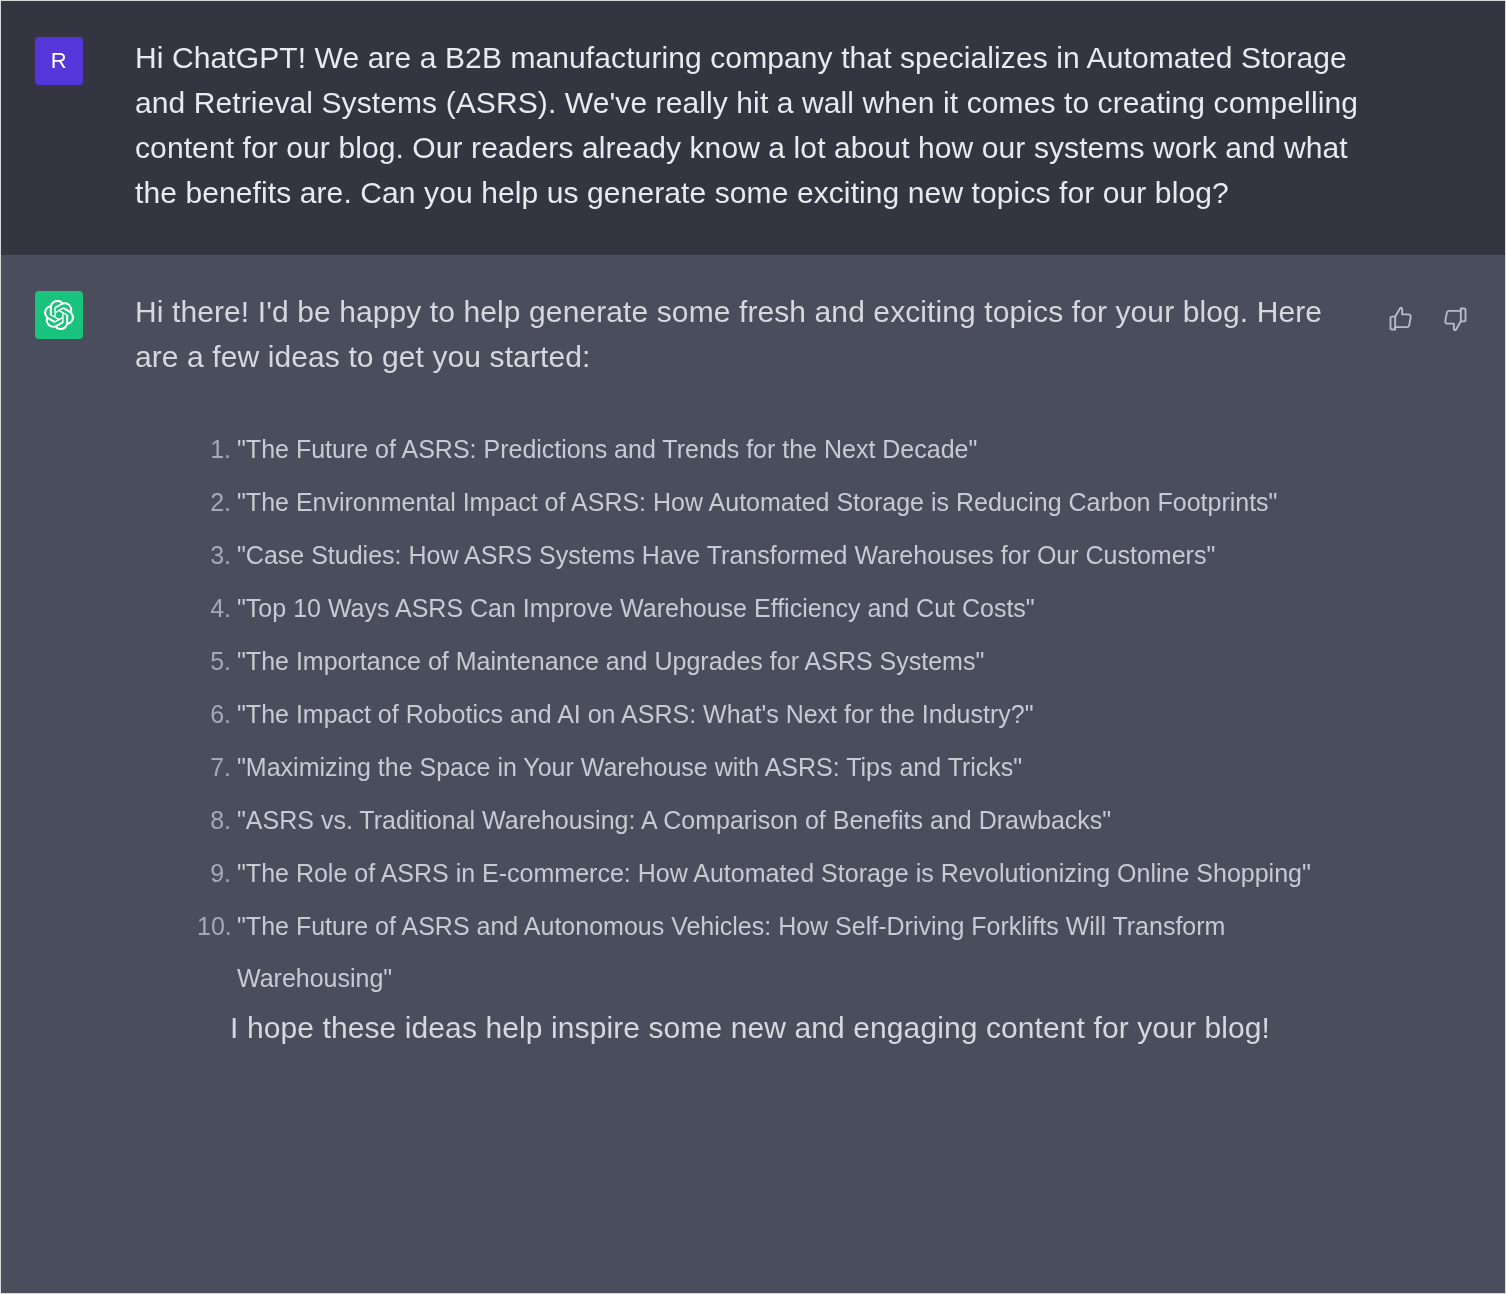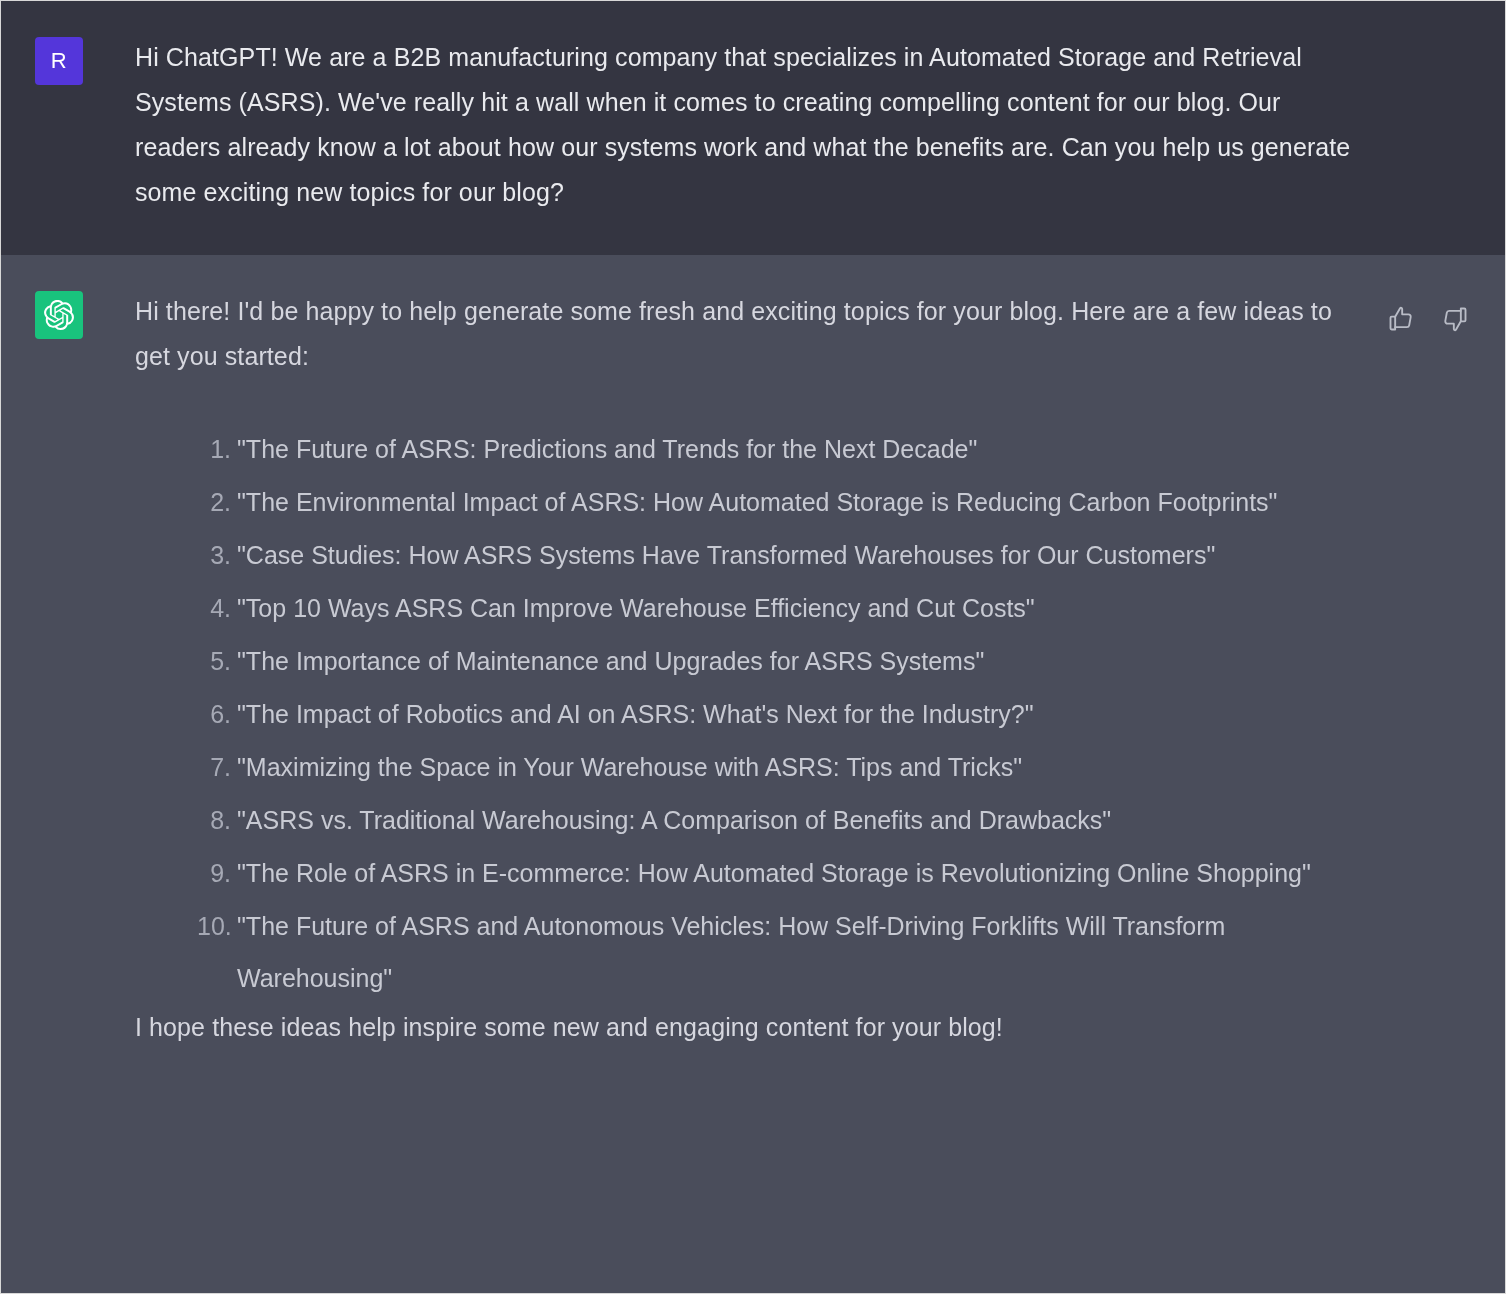--- a/index.html
+++ b/index.html
@@ -67,21 +67,21 @@
   }
 
   .msg-body {
     flex: 1 1 auto;
     min-width: 0;
     max-width: 1230px;
   }
 
   .msg-text {
     color: #d6d7df;
-    font-size: 25px;
+    font-size: 30px;
     line-height: 45px;
     font-weight: 400;
     margin: 0;
     letter-spacing: 0.1px;
   }
   .turn-user .msg-text {
     color: #e9eaee;
   }
 
   
@@ -103,20 +103,21 @@
   ol.topic-list li::before {
     content: counter(topic) ".";
     position: absolute;
     left: 0;
     width: 34px;
     text-align: right;
     color: #a6a9b5;
   }
 
   .msg-outro {
+    text-align: center;
   }
 
   
   .feedback {
     position: absolute;
     top: 50px;
     right: 36px;
     display: flex;
     gap: 26px;
     align-items: center;

